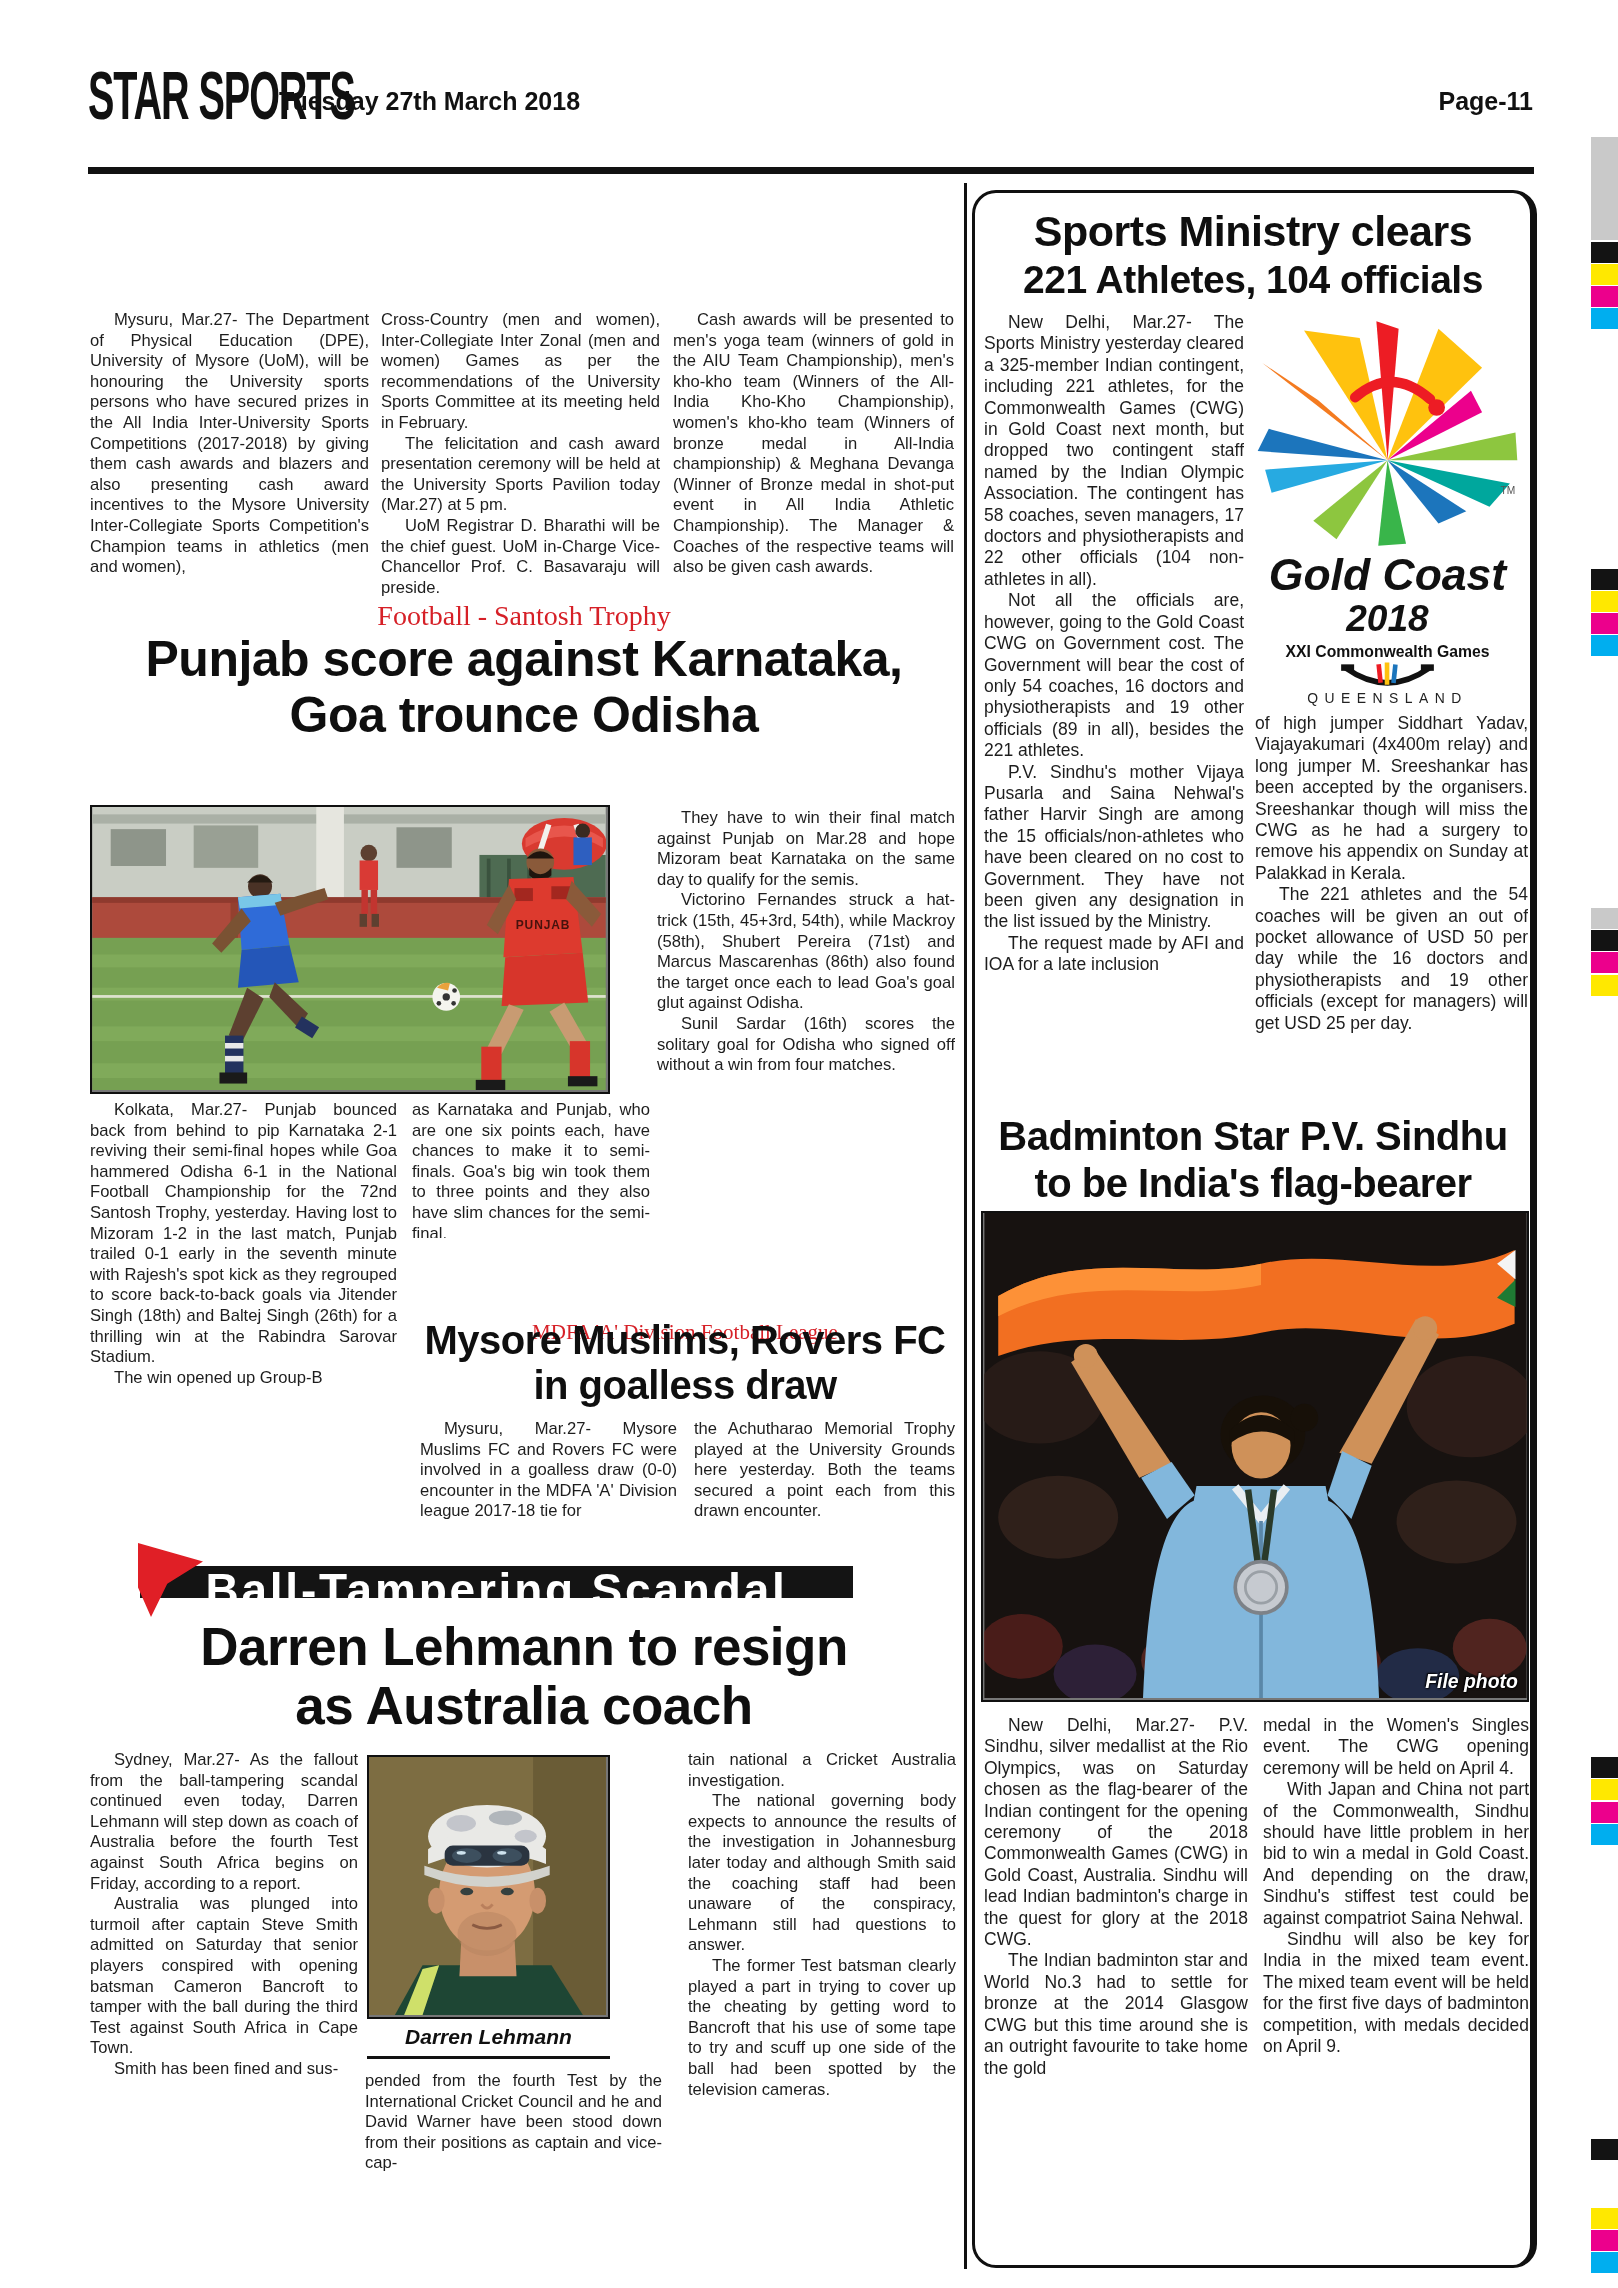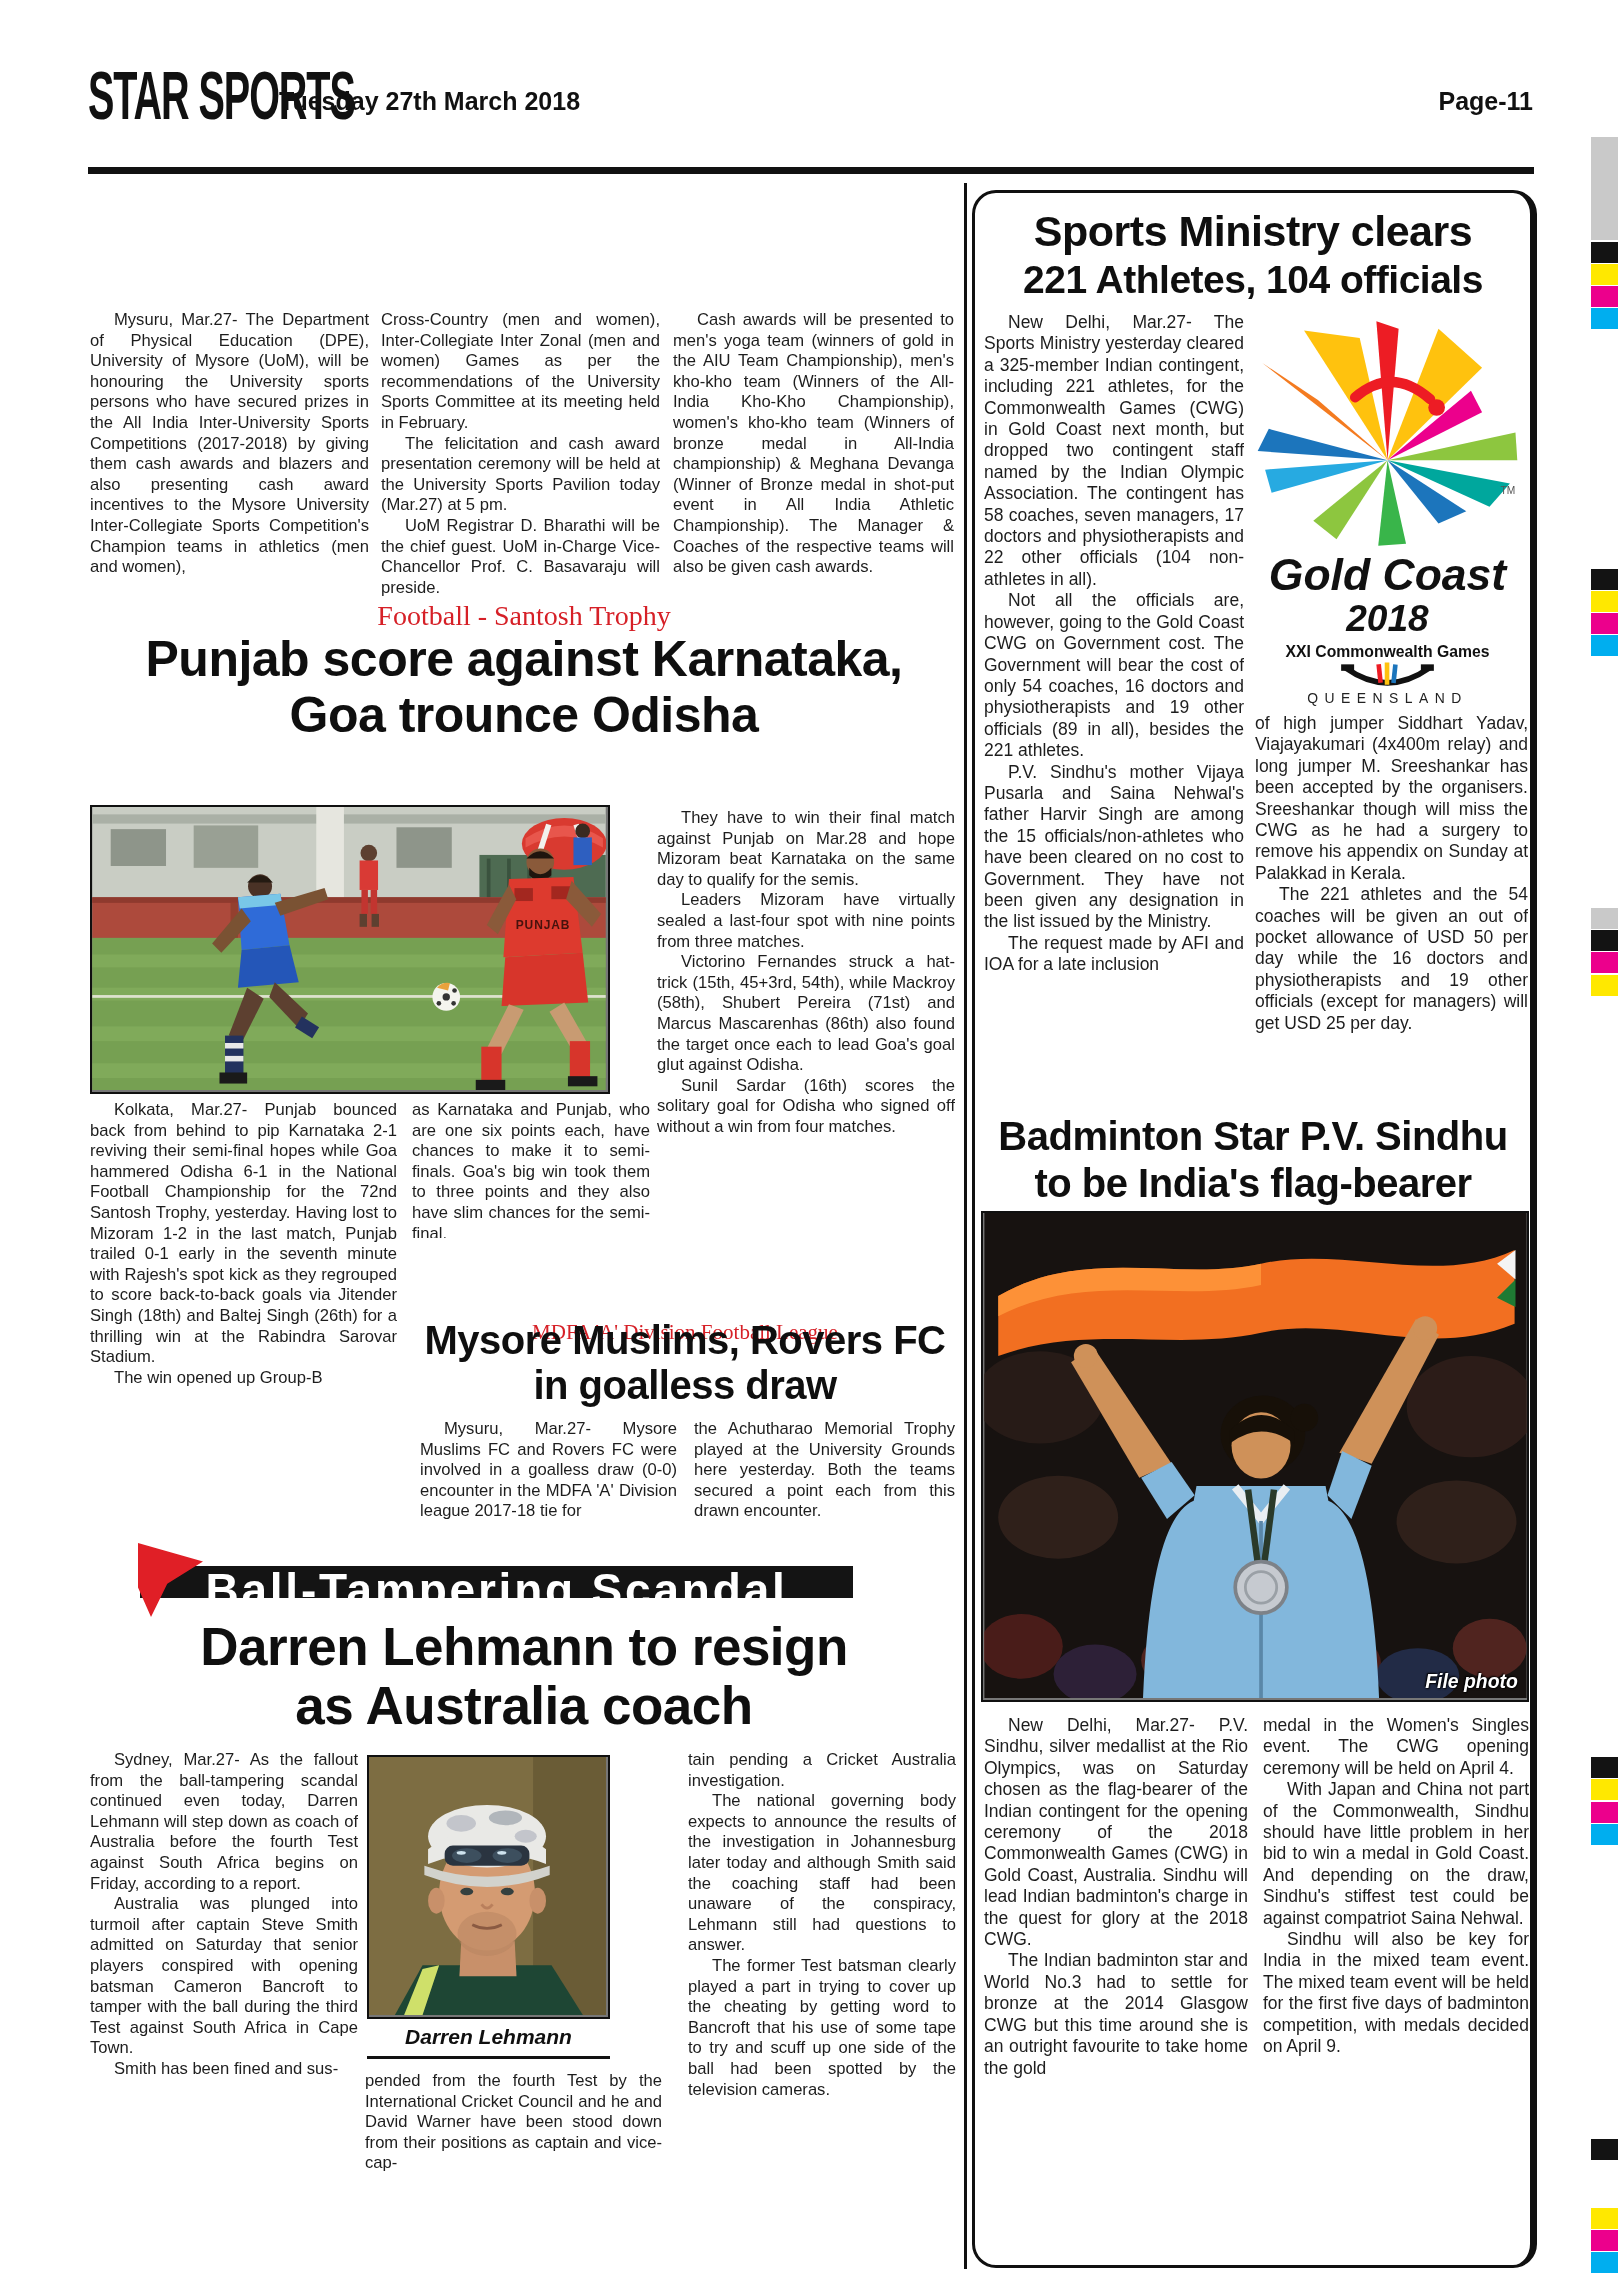--- a/index.html
+++ b/index.html
@@ -152,21 +152,20 @@
         <rect x="422" y="260" width="22" height="40" fill="#d7352b"></rect>
         <rect x="518" y="254" width="22" height="42" fill="#d7352b"></rect>
         <rect x="416" y="296" width="32" height="11" fill="#1a1a1a"></rect>
         <rect x="516" y="292" width="32" height="11" fill="#1a1a1a"></rect>
       </g>
     </svg>
   </div>
 
   <div class="abs body-col" style="left:657px;top:808px;width:298px;height:454px;">
       <p>They have to win their final match against Punjab on Mar.28 and hope Mizoram beat Karnataka on the same day to qualify for the semis.</p>
-      <p>Leaders Mizoram have virtually sealed a last-four spot with nine points from three matches.</p>
       <p>Victorino Fernandes struck a hat-trick (15th, 45+3rd, 54th), while Mackroy (58th), Shubert Pereira (71st) and Marcus Mascarenhas (86th) also found the target once each to lead Goa's goal glut against Odisha.</p>
       <p>Sunil Sardar (16th) scores the solitary goal for Odisha who signed off without a win from four matches.</p>
     </div>
   <div class="abs body-col" style="left:90px;top:1100px;width:307px;height:437px;">
       <p>Kolkata, Mar.27- Punjab bounced back from behind to pip Karnataka 2-1 reviving their semi-final hopes while Goa hammered Odisha 6-1 in the National Football Championship for the 72nd Santosh Trophy, yesterday. Having lost to Mizoram 1-2 in the last match, Punjab trailed 0-1 early in the seventh minute with Rajesh's spot kick as they regrouped to score back-to-back goals via Jitender Singh (18th) and Baltej Singh (26th) for a thrilling win at the Rabindra Sarovar Stadium.</p>
       <p>The win opened up Group-B</p>
     </div>
   <div class="abs body-col cont" style="left:412px;top:1100px;width:238px;height:138px;">
       <p>as Karnataka and Punjab, who are one six points each, have chances to make it to semi-finals. Goa's big win took them to three points and they also have slim chances for the semi-final.</p>
     </div>
@@ -227,21 +226,21 @@
         <path d="M60,118 Q128,142 196,118 L196,128 Q128,154 60,128 Z" fill="#d2d2cc"></path>
       </g>
     </svg>
   </div>
   <div class="abs caption" style="left:367px;top:2025px;width:243px;font-size:21px;">Darren Lehmann</div>
   <div class="abs rule" style="left:367px;top:2056px;width:243px;height:2.8px;"></div>
   <div class="abs body-col cont" style="left:365px;top:2071px;width:297px;height:138px;">
       <p>pended from the fourth Test by the International Cricket Council and he and David Warner have been stood down from their positions as captain and vice-cap-</p>
     </div>
   <div class="abs body-col cont" style="left:688px;top:1750px;width:268px;height:519px;">
-      <p>tain pending a Cricket Australia investigation.</p>
+      <p>tain national a Cricket Australia investigation.</p>
       <p>The national governing body expects to announce the results of the investigation in Johannesburg later today and although Smith said the coaching staff had been unaware of the conspiracy, Lehmann still had questions to answer.</p>
       <p>The former Test batsman clearly played a part in trying to cover up the cheating by getting word to Bancroft that his use of some tape to try and scuff up one side of the ball had been spotted by the television cameras.</p>
     </div>
 
   <div class="abs rightbox" style="left:972px;top:190px;width:565px;height:2078px;"></div>
 
   <div class="abs hl" style="left:976px;top:207px;width:554px;font-size:43px;line-height:48px;">Sports Ministry clears</div>
   <div class="abs hl" style="left:976px;top:258px;width:554px;font-size:39px;line-height:44px;">221 Athletes, 104 officials</div>
   <div class="abs body-col rt" style="left:984px;top:312px;width:260px;height:790px;">
       <p>New Delhi, Mar.27- The Sports Ministry yesterday cleared a 325-member Indian contingent, including 221 athletes, for the Commonwealth Games (CWG) in Gold Coast next month, but dropped two contingent staff named by the Indian Olympic Association. The contingent has 58 coaches, seven managers, 17 doctors and physiotherapists and 22 other officials (104 non-athletes in all).</p>

